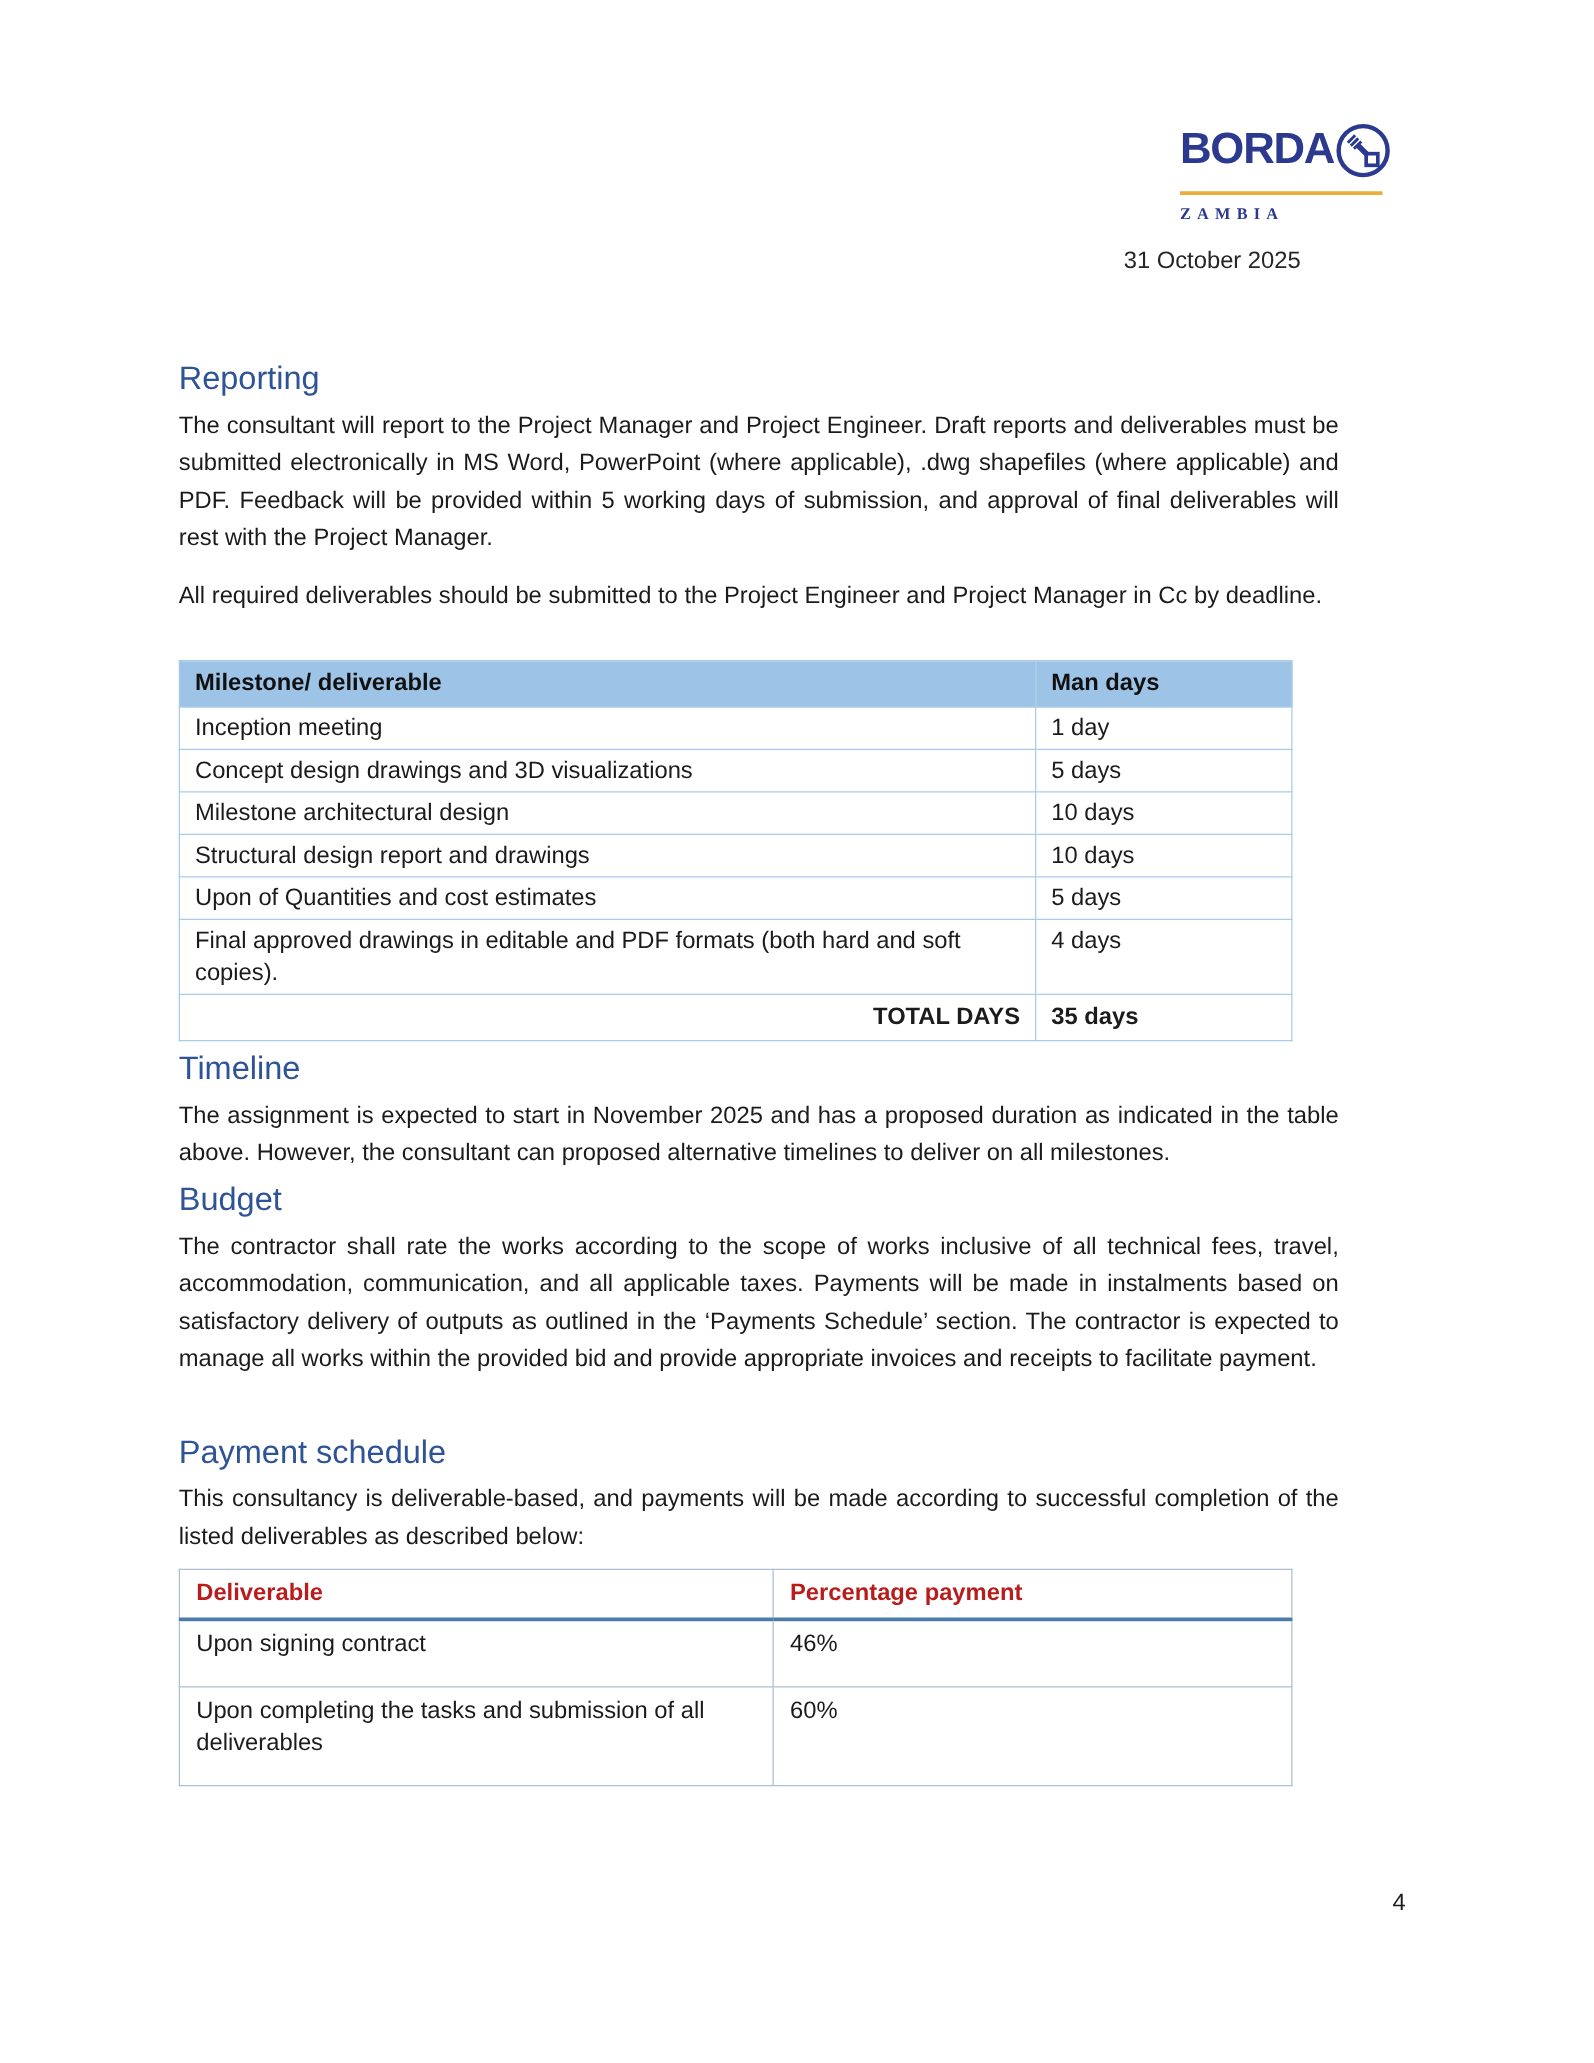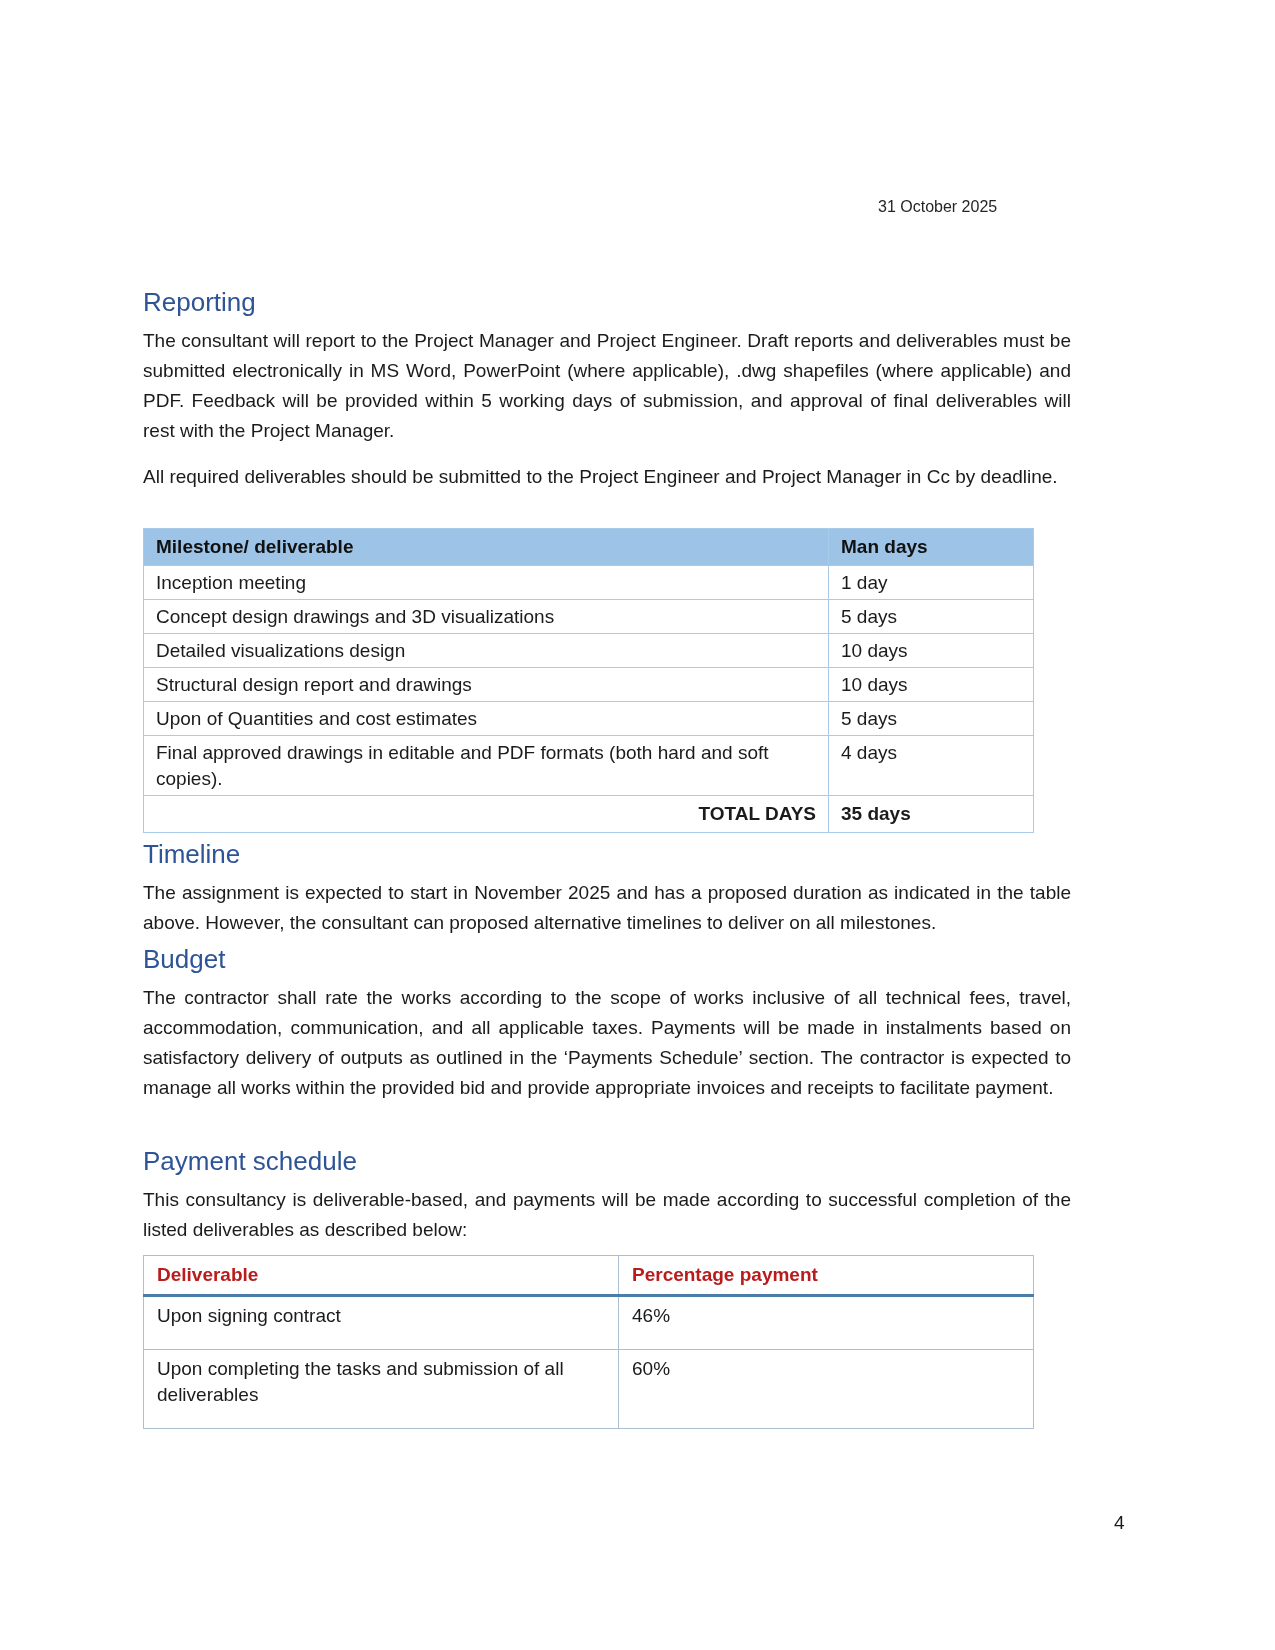--- a/index.html
+++ b/index.html
@@ -18,21 +18,21 @@
     font-size:35px;font-weight:bold;letter-spacing:-1px;
     color:#2b3a8f;line-height:46px;
   }
   .brand-icon{width:47px;height:47px;flex:0 0 auto;margin-top:1px;}
   .logo-rule{border-bottom:3px solid #ebad3b;margin-top:9px;}
   .brand-region{
     font-family:"Liberation Serif","DejaVu Serif",serif;
     font-size:13px;font-weight:600;letter-spacing:5px;
     color:#2b3a8f;margin-top:7px;
   }
-  #doc-date{position:absolute;left:878px;top:198px;font-size:16px;color:#262626;}
+  #doc-date{position:absolute;left:899px;top:198px;font-size:19px;color:#262626;}
 
   
   .section{position:absolute;left:143px;width:928px;}
   #sec-reporting{top:286px;}
   #sec-timeline{top:838px;}
   #sec-budget{top:943px;}
   #sec-payment{top:1145px;}
   h2.doc-heading{
     margin:0 0 8px 0;font-size:26px;font-weight:400;
     color:#2f5496;line-height:32px;
@@ -75,20 +75,35 @@
   #table2 tbody td{padding-bottom:20px;}
 
   
   #page-number{position:absolute;left:1114px;top:1512px;font-size:19px;color:#1b1b1b;}
 </style>
 </head>
 <body>
 
 <div id="page">
 
+  <div id="logo-block">
+    <div class="logo-row">
+      <span class="brand-text">BORDA</span>
+      <svg class="brand-icon" viewBox="0 0 48 48" fill="none">
+        <circle cx="24" cy="24" r="20" stroke="#2b3a8f" stroke-width="3.6"></circle>
+        <line x1="11.5" y1="17.5" x2="17.5" y2="11.5" stroke="#2b3a8f" stroke-width="2.4"></line>
+        <line x1="14" y1="20" x2="20" y2="14" stroke="#2b3a8f" stroke-width="2.4"></line>
+        <line x1="16.5" y1="22.5" x2="22.5" y2="16.5" stroke="#2b3a8f" stroke-width="2.4"></line>
+        <line x1="19" y1="19" x2="28" y2="28" stroke="#2b3a8f" stroke-width="4.4"></line>
+        <rect x="26.5" y="26.5" width="9.5" height="9.5" stroke="#2b3a8f" stroke-width="3"></rect>
+      </svg>
+    </div>
+    <div class="logo-rule"></div>
+    <div class="brand-region">ZAMBIA</div>
+  </div>
 
   <div id="doc-date">31 October 2025</div>
 
   <div class="section" id="sec-reporting">
     <h2 class="doc-heading">Reporting</h2>
     <p class="doc-para">The consultant will report to the Project Manager and Project Engineer. Draft reports and deliverables must be submitted electronically in MS Word, PowerPoint (where applicable), .dwg shapefiles (where applicable) and PDF. Feedback will be provided within 5 working days of submission, and approval of final deliverables will rest with the Project Manager.</p>
     <p class="doc-para">All required deliverables should be submitted to the Project Engineer and Project Manager in Cc by deadline.</p>
   </div>
 
   <table id="table1">
@@ -105,21 +120,21 @@
     <tbody>
       <tr>
         <td>Inception meeting</td>
         <td>1 day</td>
       </tr>
       <tr>
         <td>Concept design drawings and 3D visualizations</td>
         <td>5 days</td>
       </tr>
       <tr>
-        <td>Detailed visualizations design</td>
+        <td>Milestone architectural design</td>
         <td>10 days</td>
       </tr>
       <tr>
         <td>Structural design report and drawings</td>
         <td>10 days</td>
       </tr>
       <tr>
         <td>Upon of Quantities and cost estimates</td>
         <td>5 days</td>
       </tr>

